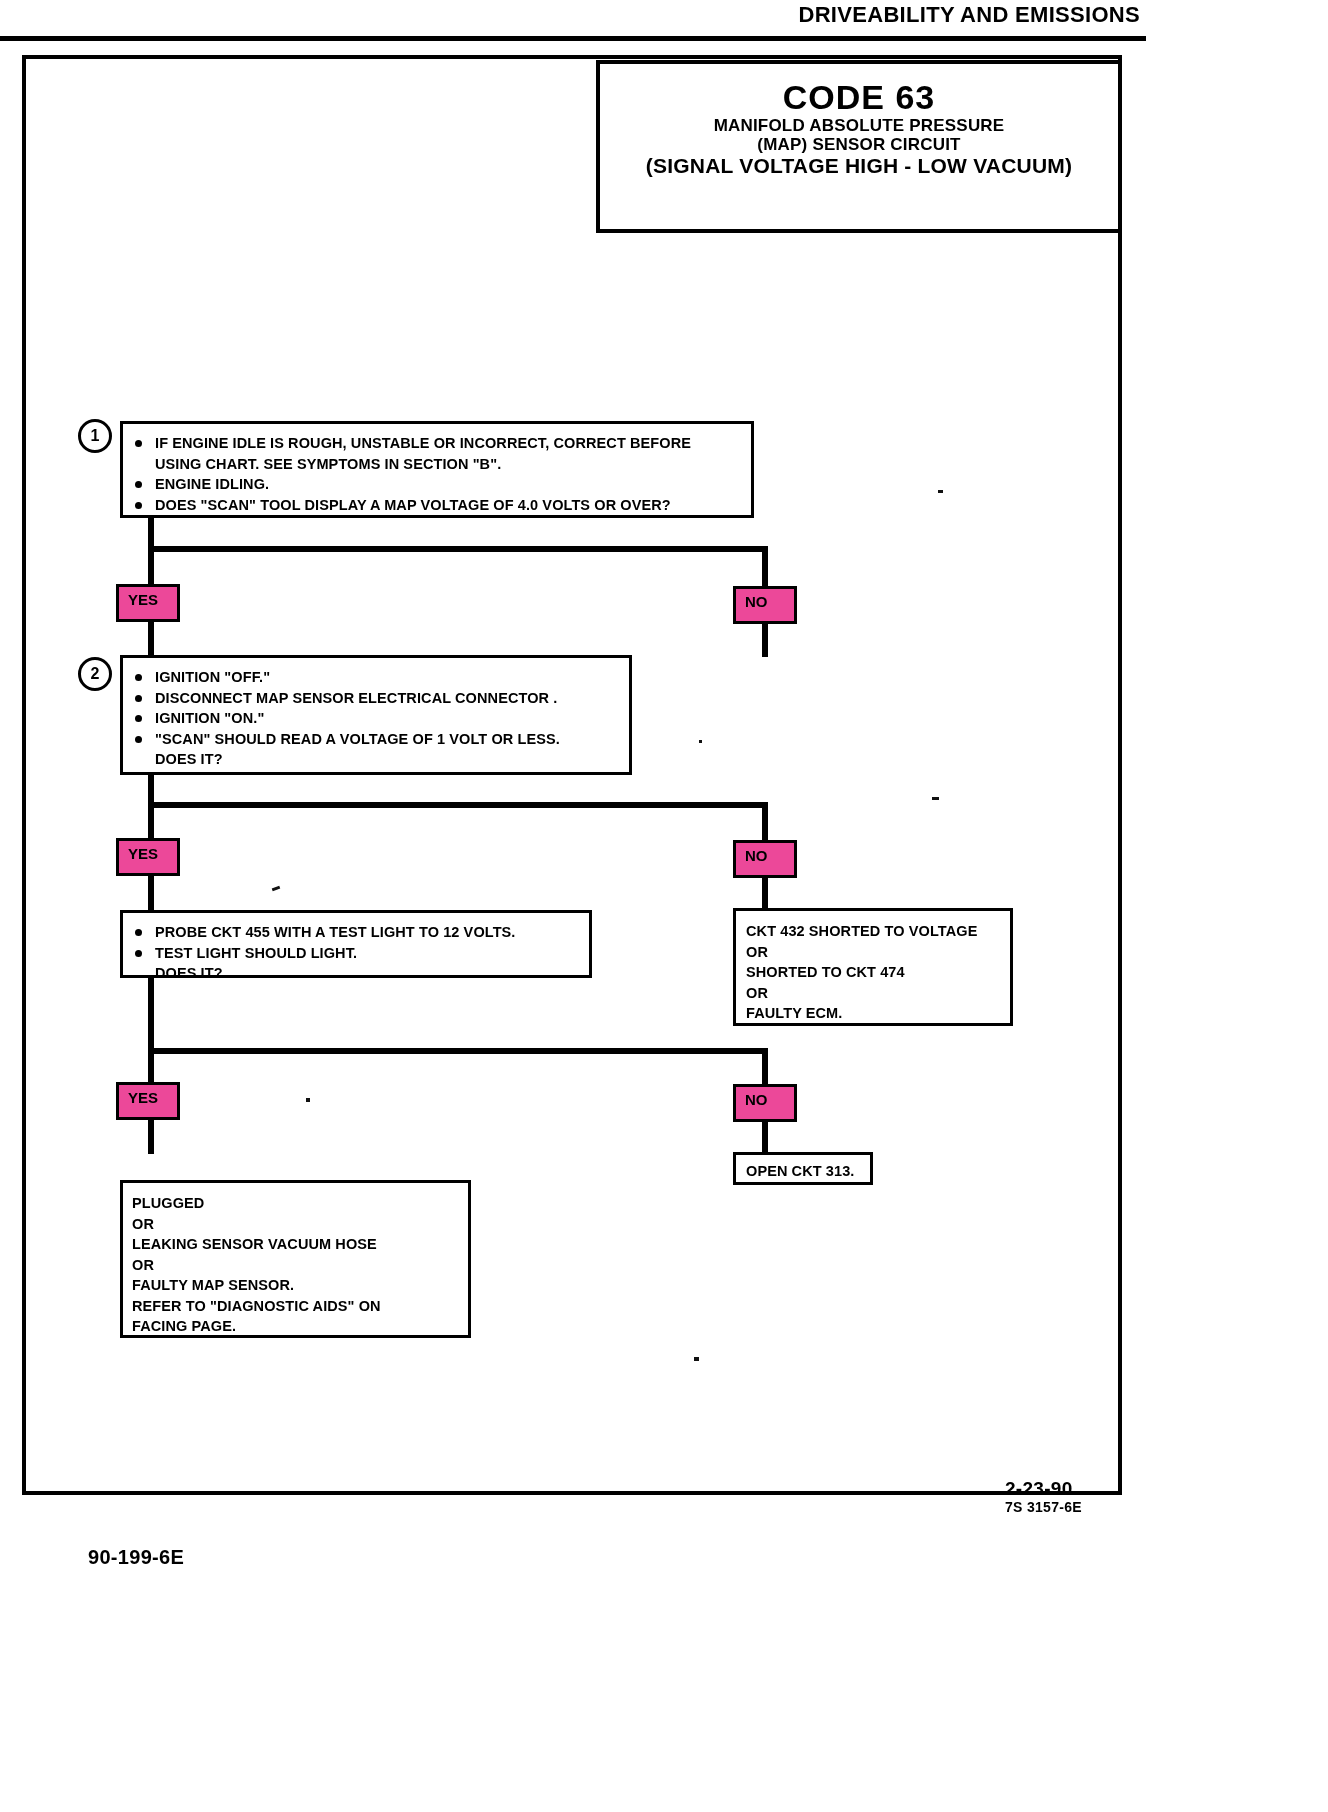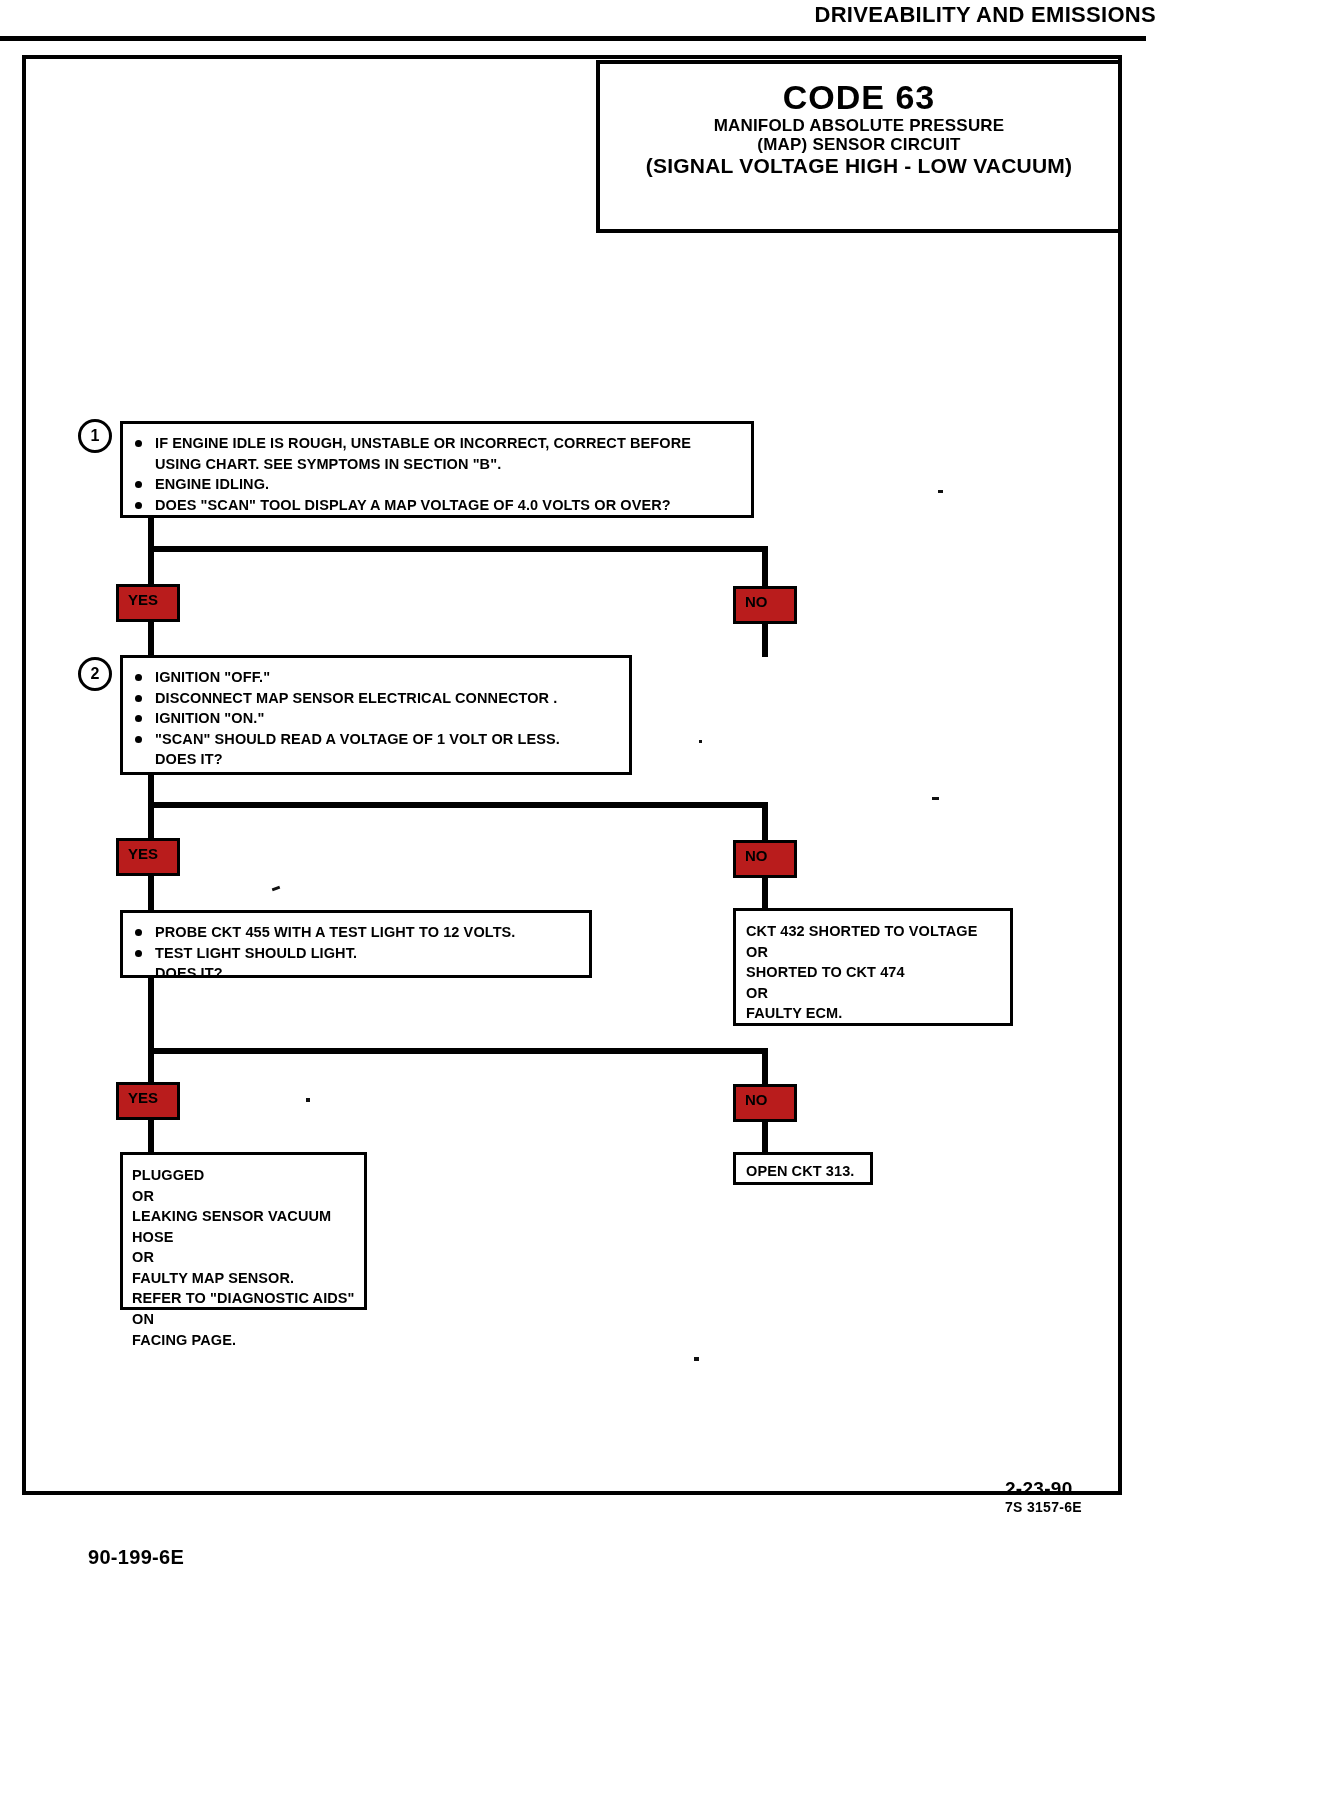--- a/index.html
+++ b/index.html
@@ -8,21 +8,21 @@
     font-family:"Liberation Sans", sans-serif;
     color:#000;
     -webkit-font-smoothing:none;
   }
   .page{position:absolute;inset:0;}
 
   
   #header-title{
     position:absolute;left:0;top:2px;width:1140px;
     text-align:right;
-    font-size:22px;font-weight:bold;letter-spacing:.3px;margin-left:16px;
+    font-size:22px;font-weight:bold;letter-spacing:.3px;
   }
   #header-rule{
     position:absolute;left:0;top:36px;width:1146px;height:5px;background:#000;
   }
 
   
   #outer-frame{
     position:absolute;left:22px;top:55px;width:1100px;height:1440px;
     border:4px solid #000;box-sizing:border-box;background:#fff;
   }
@@ -53,21 +53,21 @@
 
   
   .stepnum{
     position:absolute;width:34px;height:34px;border:3px solid #000;border-radius:50%;
     background:#fff;box-sizing:border-box;
     font-size:16px;font-weight:bold;text-align:center;line-height:28px;z-index:7;
   }
 
   
   .tag{
-    position:absolute;border:3px solid #000;box-sizing:border-box;background:#b91c1c;
+    position:absolute;border:3px solid #000;box-sizing:border-box;background:#ec4899;
     font-size:15px;font-weight:bold;text-align:left;padding:4px 0 0 9px;
     width:64px;height:38px;z-index:6;
   }
 
   
   .ln{position:absolute;background:#000;z-index:1;}
 
   
   #fdate{position:absolute;left:1005px;top:1478px;font-size:19px;font-weight:bold;letter-spacing:.3px;}
   #fpart{position:absolute;left:1005px;top:1499px;font-size:14px;font-weight:bold;letter-spacing:.3px;}
@@ -190,21 +190,21 @@
     </div>
   </div>
 
   <div class="tag" style="left:116px;top:1082px;">YES</div>
   <div class="tag" style="left:733px;top:1084px;">NO</div>
 
   <div class="fbox" style="left:733px;top:1152px;width:140px;height:33px;padding:6px 8px 0 10px;">
     <div>OPEN CKT 313.</div>
   </div>
 
-  <div class="fbox" style="left:120px;top:1152px;width:247px;height:158px;padding:10px 8px 0 9px;">
+  <div class="fbox" style="left:120px;top:1180px;width:351px;height:158px;padding:10px 8px 0 9px;">
     <div>PLUGGED</div>
     <div>OR</div>
     <div>LEAKING SENSOR  VACUUM HOSE</div>
     <div>OR</div>
     <div>FAULTY MAP SENSOR.</div>
     <div>REFER TO "DIAGNOSTIC AIDS" ON</div>
     <div>FACING PAGE.</div>
   </div>
 
   <div class="speck" style="left:938px;top:490px;width:5px;height:3px;"></div>

